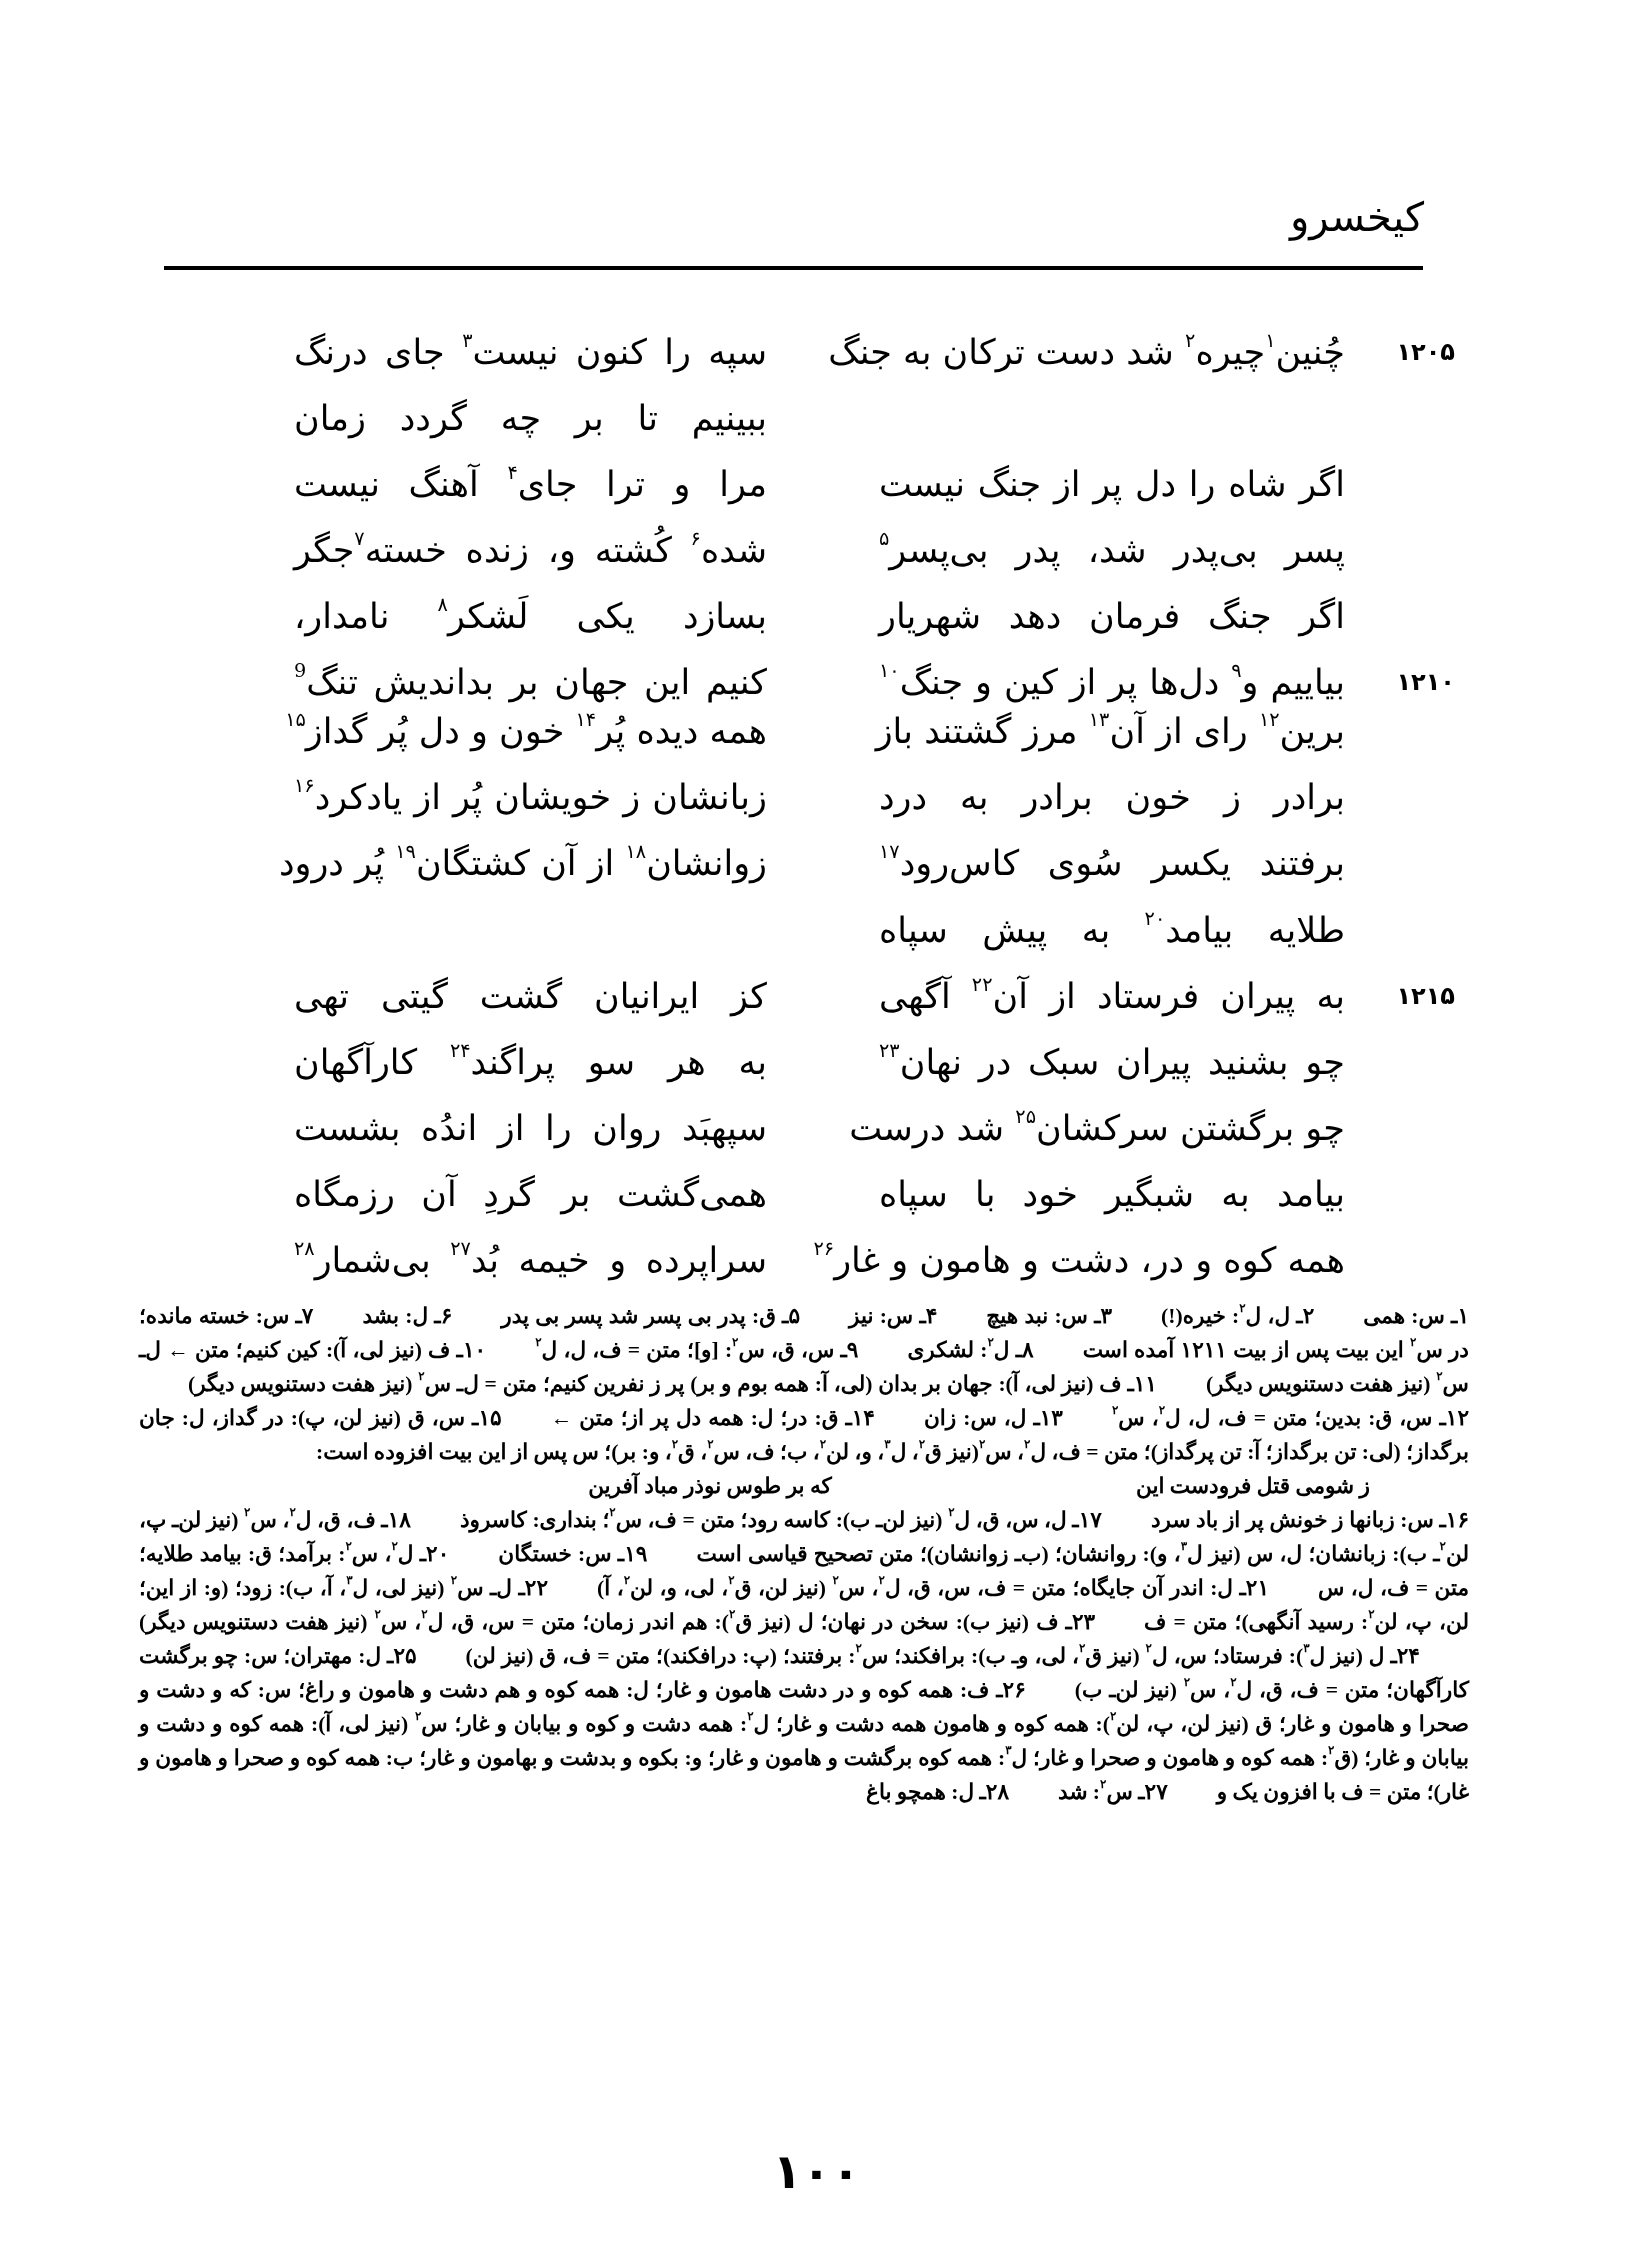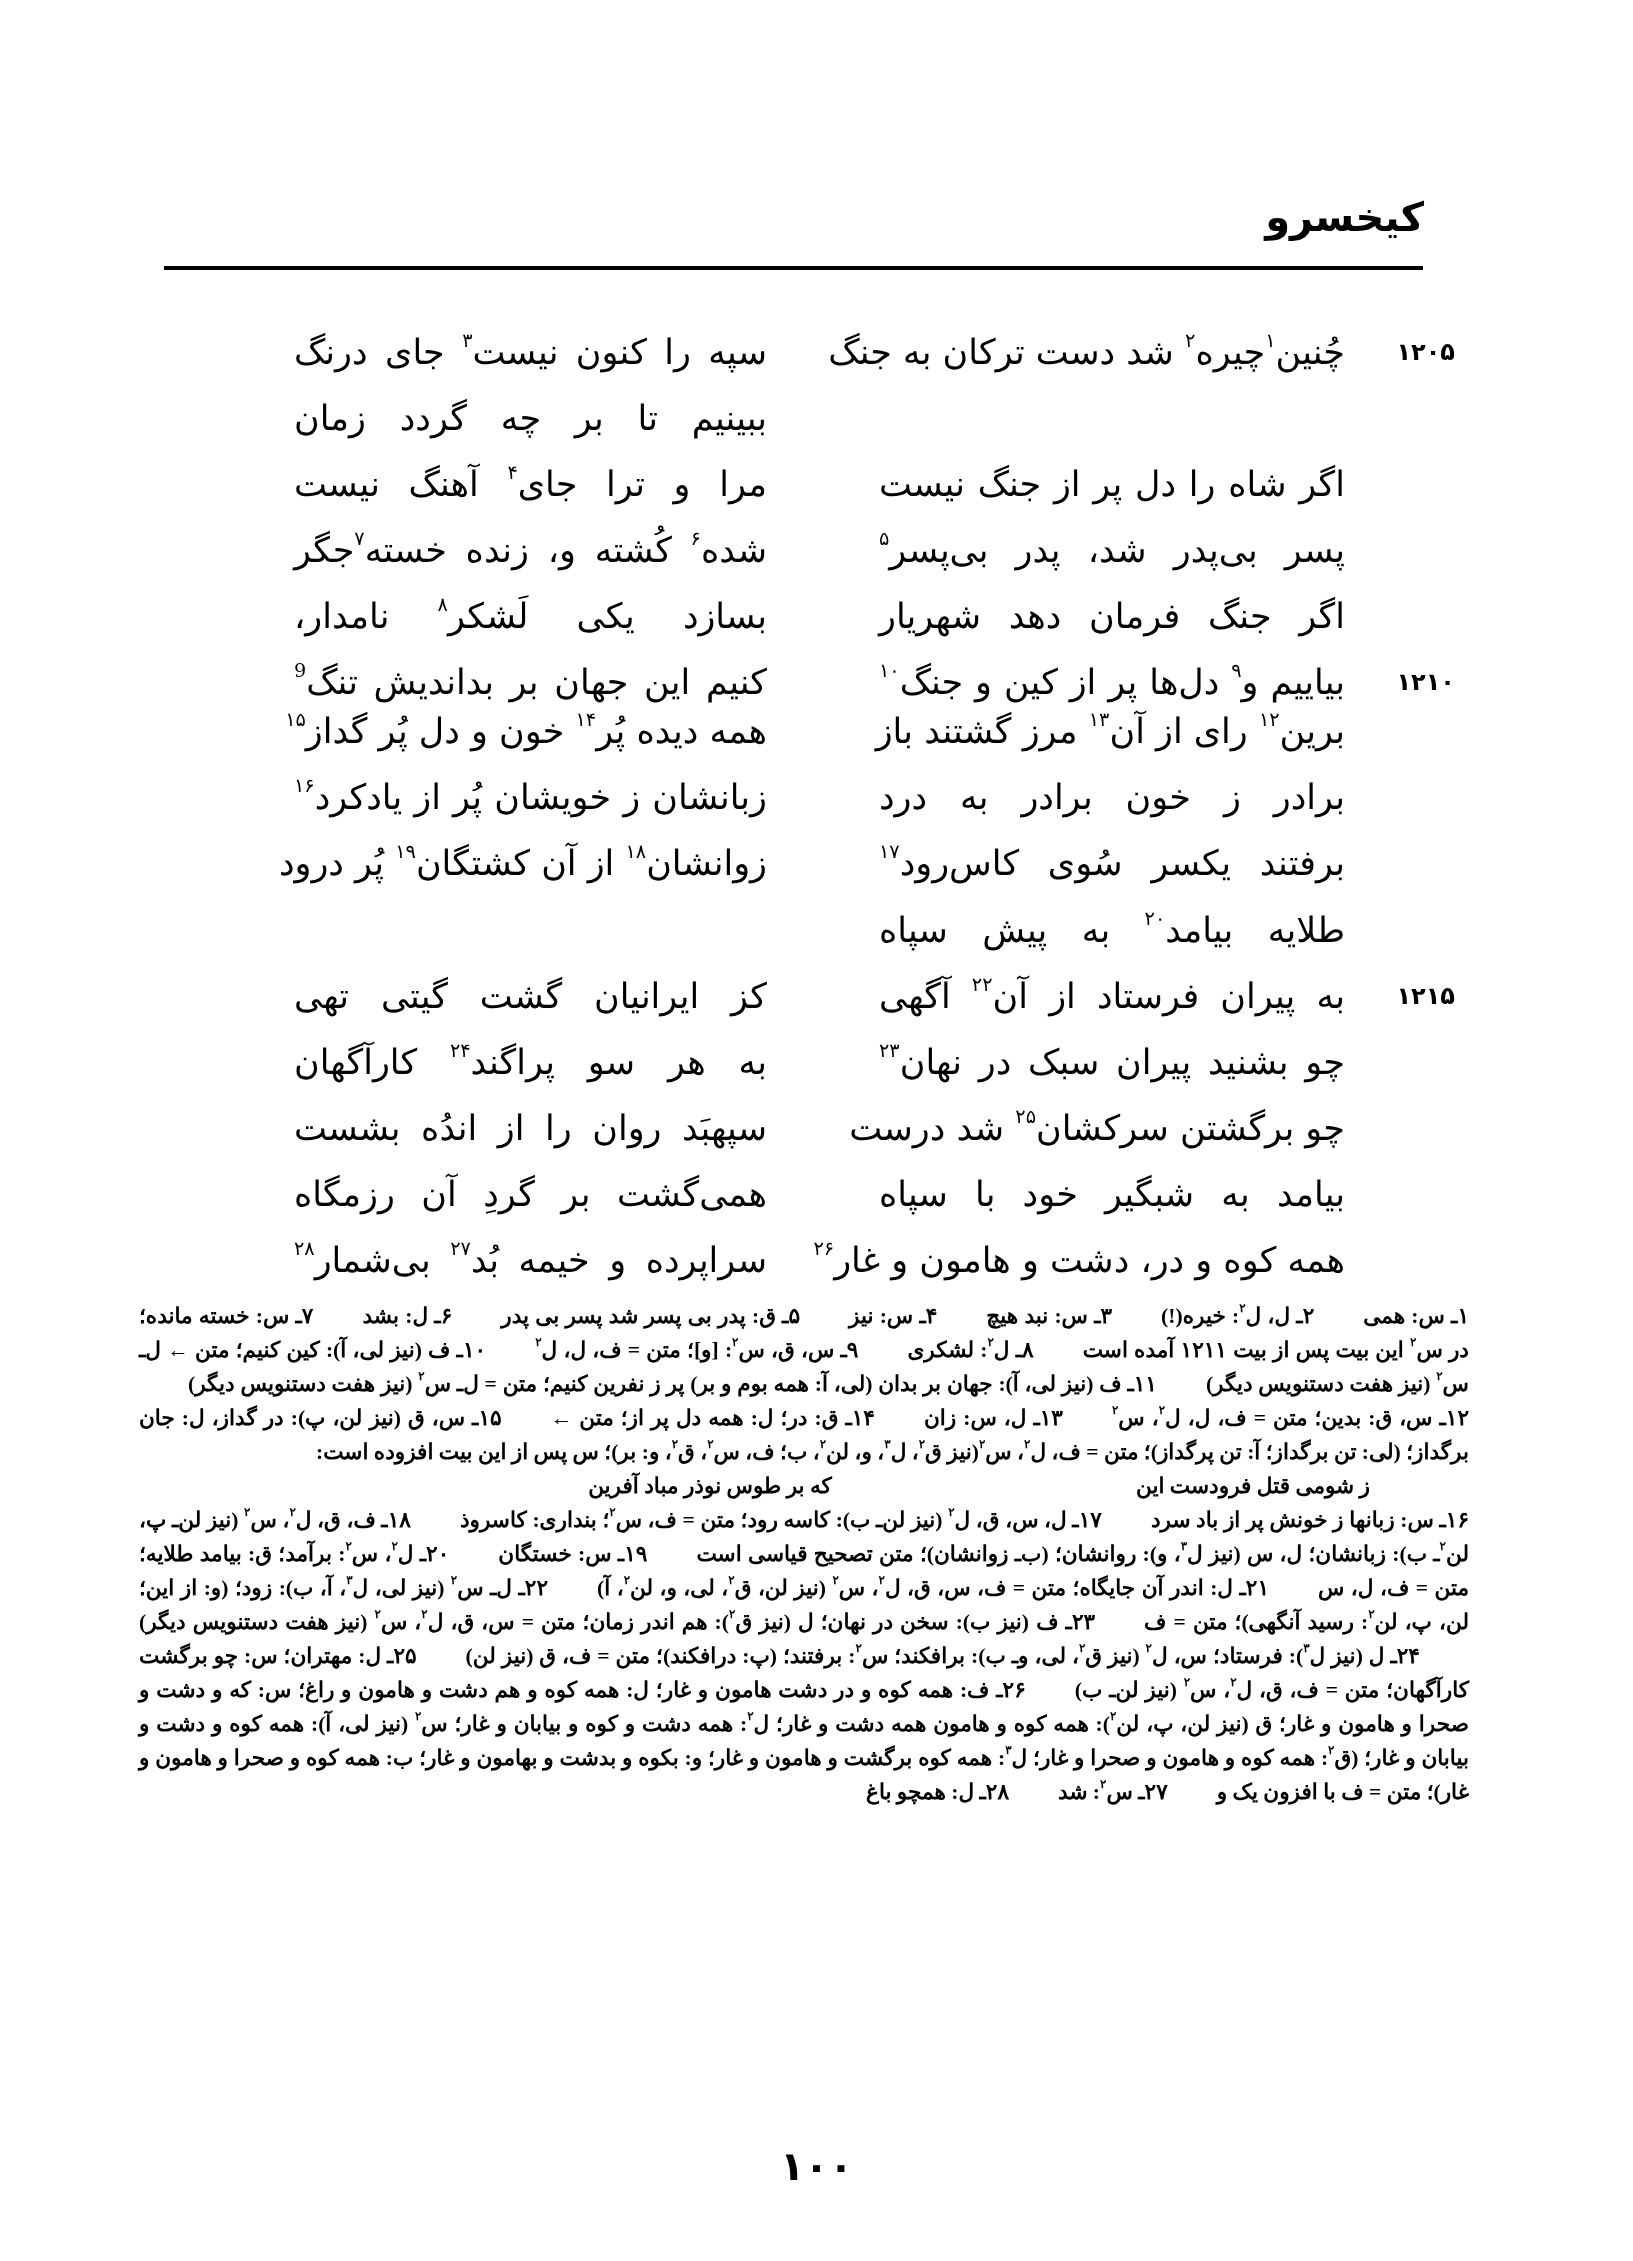--- a/index.html
+++ b/index.html
@@ -2,21 +2,21 @@
 <html style="font-size:11px"><head>
 <meta charset="utf-8">
 <style>
   html, body { margin: 0; padding: 0; background: #ffffff; }
   body {
     width: 1633px; height: 2261px; position: relative; overflow: hidden;
     font-family: "DejaVu Serif", "Liberation Serif", serif; color: #000;
   }
   .running-head {
     position: absolute; right: 209px; top: 194px;
-    font-size: 40px; font-weight: bold; direction: rtl;
+    font-size: 40px; font-weight: normal; direction: rtl;
     font-family: "DejaVu Sans", sans-serif;
   }
   .head-rule {
     position: absolute; left: 164px; width: 1259px; top: 266px;
     height: 4.2px; background: #000;
   }
   .verses { position: absolute; left: 0; top: 0; width: 1633px; }
   .stanza { position: absolute; left: 0; width: 1633px; }
   .verse-row { position: relative; height: 66px; }
   .hemistich {
@@ -40,21 +40,21 @@
   }
   .fn { display: inline; }
   .fn-gap { display: inline-block; width: 49px; }
   .fn-verse {
     display: block; direction: rtl; font-weight: bold; margin: 0;
   }
   .fn-verse span { display: inline-block; width: 432px; text-align: center; }
   .fn-verse .gap { width: 111px; }
   .page-number {
     position: absolute; left: 0; width: 1633px; top: 2143px; text-align: center;
-    font-size: 40px; font-weight: bold; font-family: "DejaVu Sans", sans-serif;
+    font-size: 48px; font-weight: bold; font-family: "DejaVu Sans", sans-serif;
     direction: rtl;
   }
 </style>
 </head>
 <body>
 
 <div class="running-head">کیخسرو</div>
 <div class="head-rule"></div>
 
 <div class="verses" id="verses">

